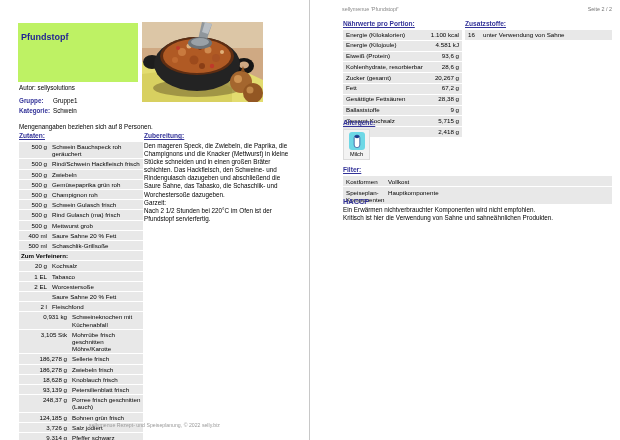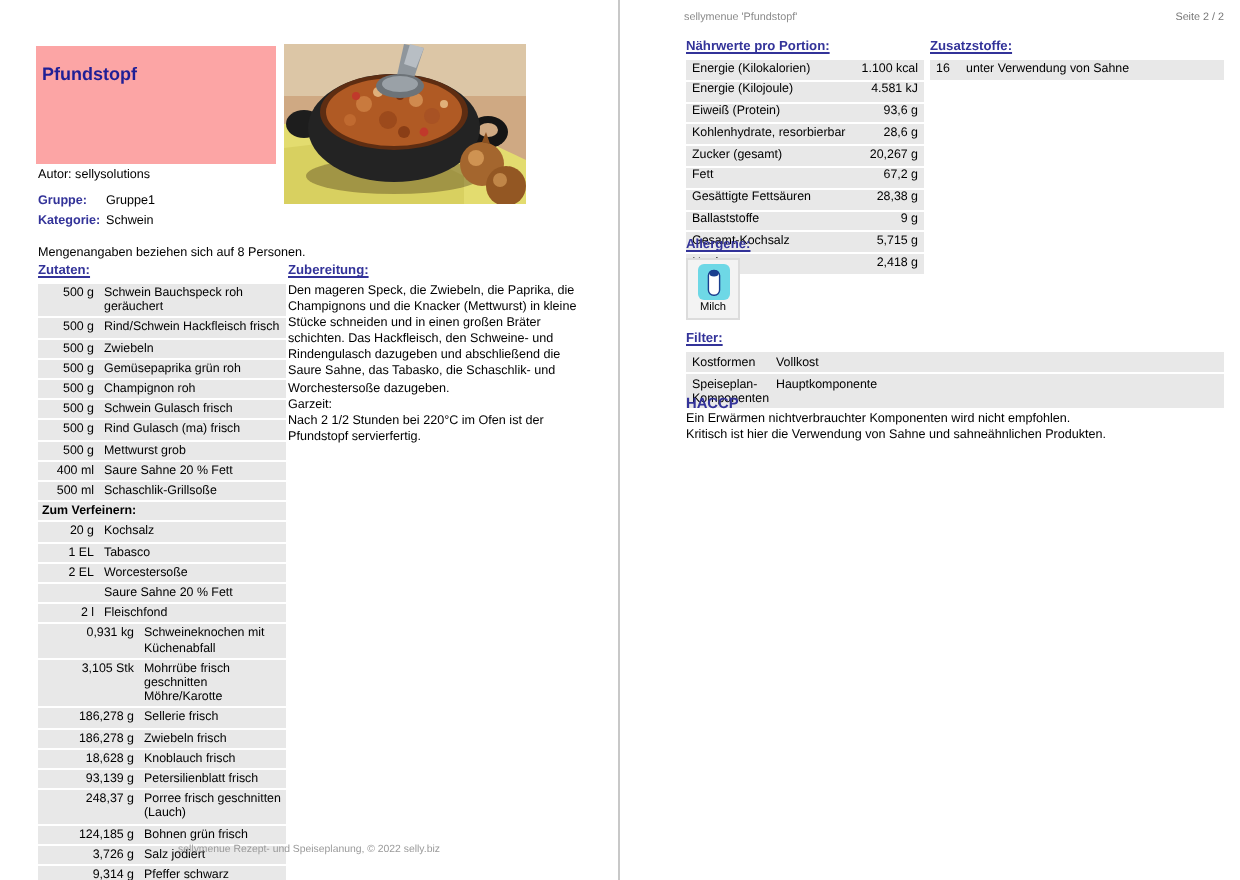--- a/index.html
+++ b/index.html
@@ -12,21 +12,21 @@
   
   .page{position:absolute;top:0;height:440px;background:#fff;}
   .page-left{left:0;width:309px;}
   .page-right{left:309px;width:311px;border-left:1px solid #c8c8c8;}
   
   .h-blue{color:#333399;font-weight:bold;font-size:6.6px;text-decoration:underline;line-height:8px;}
   .lbl-blue{color:#333399;font-weight:bold;}
   .txt{font-size:6.3px;line-height:8px;color:#000;}
   .tiny{font-size:5.4px;color:#8a8a8a;}
   
-  .title-box{left:18px;top:23px;width:120px;height:59px;background:#fca5a5;}
+  .title-box{left:18px;top:23px;width:120px;height:59px;background:#bef264;}
   .recipe-title{margin:9px 0 0 3px;font-size:9px;font-weight:bold;color:#1f1f96;}
   .photo{left:142px;top:22px;width:121px;height:80px;}
   .author{left:19px;top:84px;}
   .meta{left:19px;top:96px;}
   .meta-row{font-size:6.3px;line-height:9.5px;}
   .meta-row .lbl-blue{display:inline-block;width:34px;}
   .servings{left:19px;top:123px;}
   .zutaten{left:19px;top:132px;width:124px;}
   .zubereitung{left:144px;top:132px;width:152px;}
   .list-head{margin-bottom:2px;}

